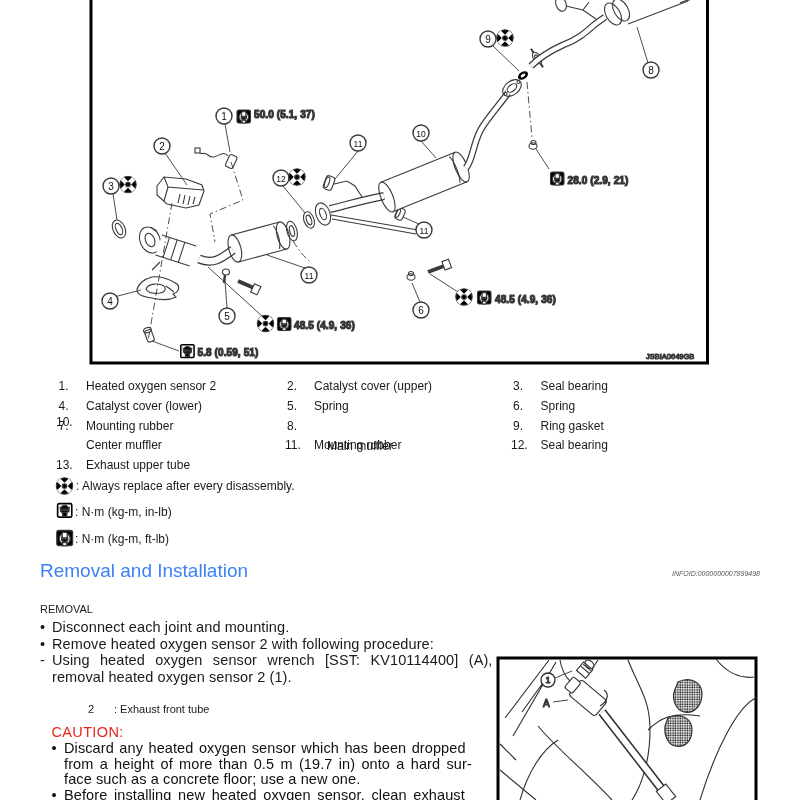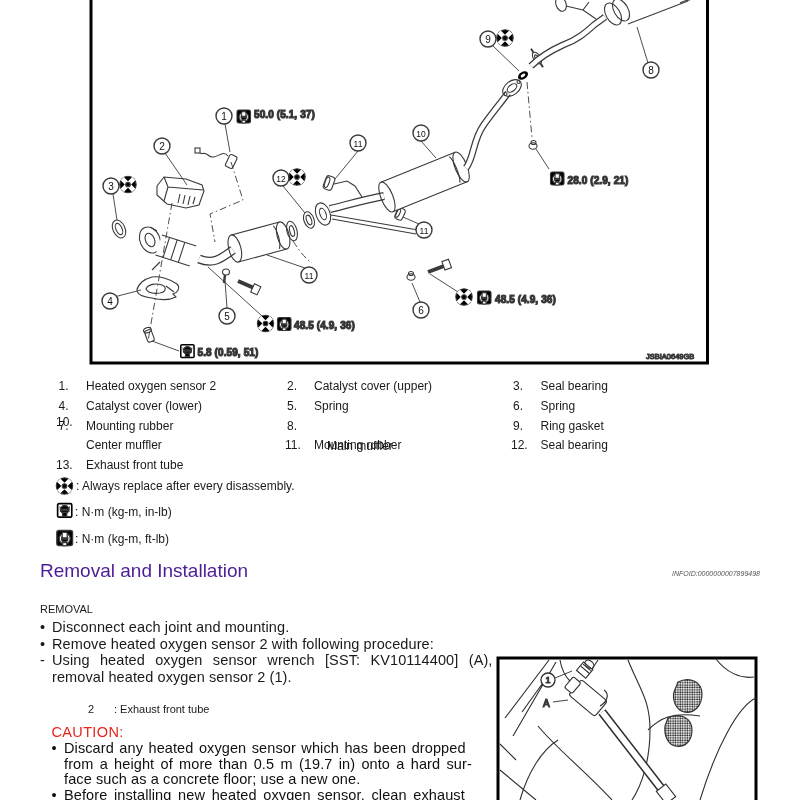--- a/index.html
+++ b/index.html
@@ -315,27 +315,27 @@
 <div class="t" style="left:540.5px;top:419.5px;">Ring gasket</div>
 
 <div class="t" style="left:56px;top:416px;">10.</div>
 <div class="t" style="left:86px;top:439.1px;">Center muffler</div>
 <div class="t" style="left:285px;top:439.1px;">11.</div>
 <div class="t" style="left:314px;top:439.1px;">Mounting rubber</div>
 <div class="t" style="left:511px;top:439.1px;">12.</div>
 <div class="t" style="left:540.5px;top:439.1px;">Seal bearing</div>
 
 <div class="t" style="left:56px;top:458.7px;">13.</div>
-<div class="t" style="left:86px;top:458.7px;">Exhaust front tube</div>
+<div class="t" style="left:86px;top:458.7px;">Exhaust upper tube</div>
 
 <div class="t" style="left:76px;top:480.3px;">: Always replace after every disassembly.</div>
 <div class="t" style="left:75px;top:505.8px;">: N·m (kg-m, in-lb)</div>
 <div class="t" style="left:75px;top:533.3px;">: N·m (kg-m, ft-lb)</div>
 
-<div class="t" style="left:40px;top:560.9px;font-size:19px;line-height:19px;color:#4c1d95;">Removal and Installation</div>
+<div class="t" style="left:40px;top:560.9px;font-size:19px;line-height:19px;color:#3b82f6;">Removal and Installation</div>
 <div class="t" style="left:672px;top:570px;font-size:7px;line-height:7px;font-style:italic;color:#555;">INFOID:0000000007899498</div>
 
 <div class="t" style="left:40px;top:600.5px;font-size:11px;line-height:16px;color:#1c1c1c;">REMOVAL</div>
 
 <div class="y" style="left:40px;top:620px;">•</div>
 <div class="y" style="left:52px;top:620px;">Disconnect each joint and mounting.</div>
 <div class="y" style="left:40px;top:636.5px;">•</div>
 <div class="y" style="left:52px;top:636.5px;text-align:right;">Remove heated oxygen sensor 2 with following procedure:</div>
 <div class="y" style="left:40px;top:653px;">-</div>
 <div class="y" style="left:52px;top:653px;word-spacing:6.2px;">Using heated oxygen sensor wrench [SST: KV10114400] (A),</div>

